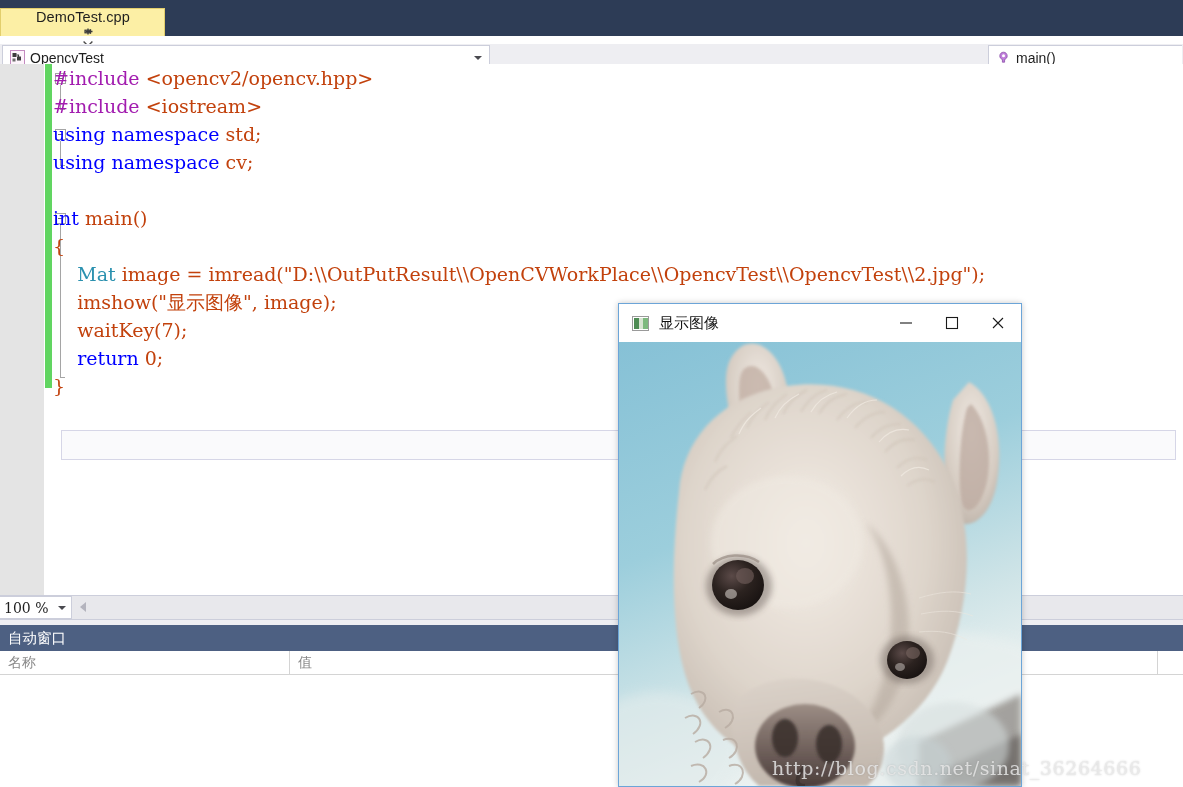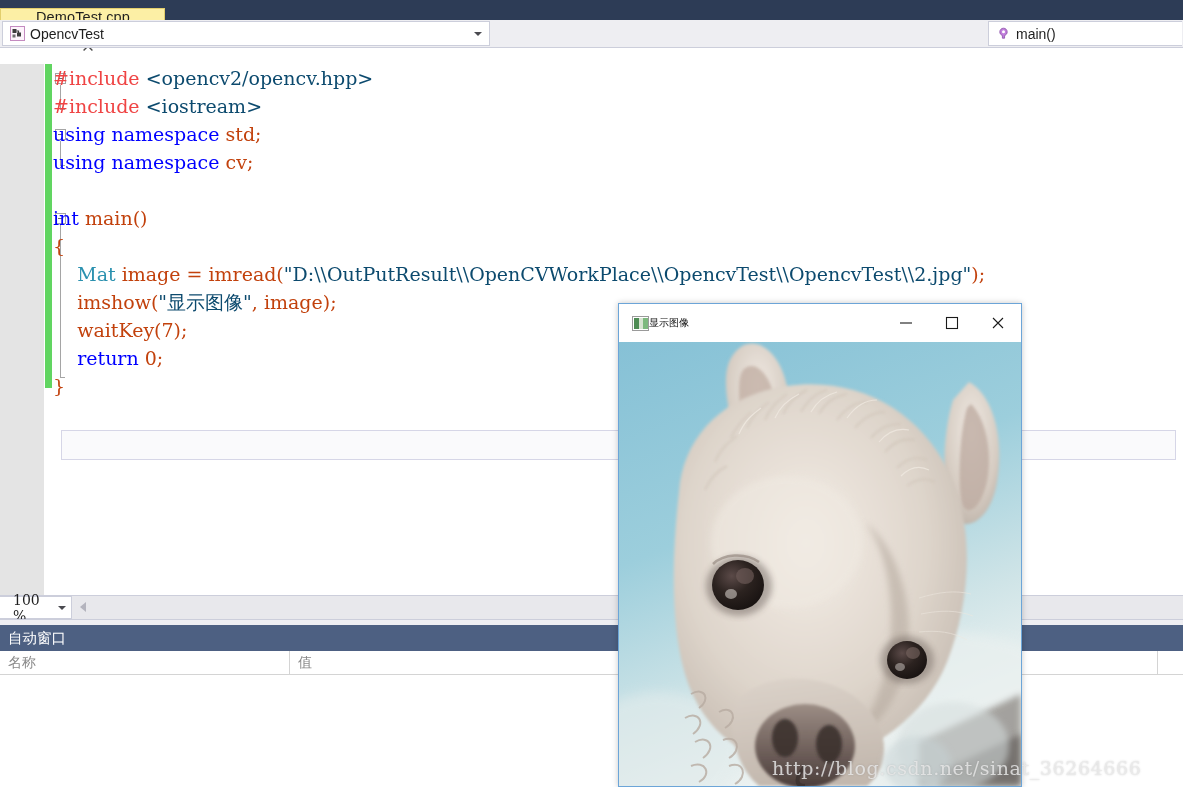--- a/index.html
+++ b/index.html
@@ -54,21 +54,21 @@
   #doc-tab .tab-close {
     margin-left: 10px;
     width: 14px; height: 14px;
     position: relative;
     flex: none;
   }
 
   
   #nav-bar {
     position: absolute;
-    left: 0; top: 20px;
+    left: 0; top: 44px;
     width: 1183px; height: 28px;
     background: #EEEEF2;
     border-bottom: 1px solid #CCCEDB;
     box-sizing: border-box;
   }
   .nav-combo {
     position: absolute;
     top: 1px;
     height: 25px;
     background: #FFFFFF;
@@ -169,22 +169,22 @@
     width: 1px;
     background: #A5A5A5;
   }
   .fold-foot {
     position: absolute;
     height: 1px;
     background: #A5A5A5;
     width: 5px;
   }
   
-  .t-pre   { color: #ef4444; }
-  .t-str   { color: #0c4a6e; }
+  .t-pre   { color: #a21caf; }
+  .t-str   { color: #c2410c; }
   .t-kw    { color: #0000FF; }
   .t-type  { color: #2B91AF; }
   .t-plain { color: #c2410c; }
 
   #current-line-box {
     position: absolute;
     left: 61px; top: 366px;
     width: 1115px; height: 30px;
     border: 1px solid #D6D6E7;
     background: #FAFAFC;
@@ -209,21 +209,21 @@
     border-left: none;
     box-sizing: border-box;
     display: flex;
     align-items: center;
     font-family: "DejaVu Serif", "Liberation Serif", serif;
     font-size: 14px;
     color: #1E1E1E;
     padding-left: 4px;
     cursor: default;
   }
-  #zoom-combo .zv { flex: 1; margin-left: 9px; }
+  #zoom-combo .zv { flex: 1; }
   #zoom-combo .za {
     width: 18px;
     display: flex; align-items: center; justify-content: center;
   }
   #zoom-combo .za i {
     display: block;
     width: 0; height: 0;
     border-left: 4px solid transparent;
     border-right: 4px solid transparent;
     border-top: 4px solid #4A4A50;
@@ -339,21 +339,22 @@
   }
   #image-win-icon .sq2 {
     position: absolute; left: 6px; top: 1px;
     width: 4px; height: 11px; background: #D7E4D1;
   }
   #image-win-icon .sq3 {
     position: absolute; left: 10px; top: 1px;
     width: 5px; height: 11px; background: #7DB97E;
   }
   #image-win-title {
-    font-size: 10px;
+    margin-left: 10px;
+    font-size: 15px;
     color: #101010;
     font-family: "DejaVu Sans", "Liberation Sans", sans-serif;
     flex: 1;
     white-space: nowrap;
   }
   .win-btn {
     width: 46px; height: 37px;
     display: flex;
     align-items: center;
     justify-content: center;

